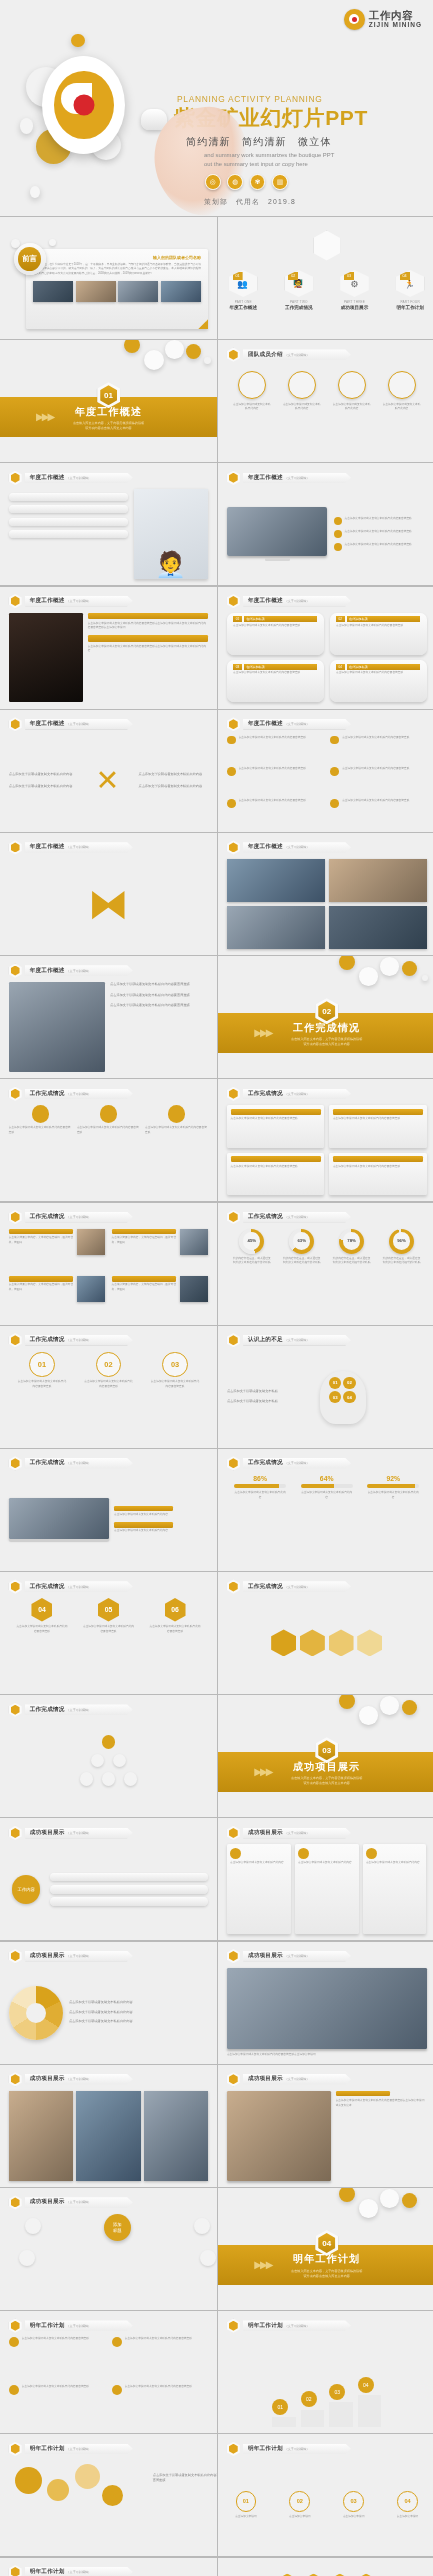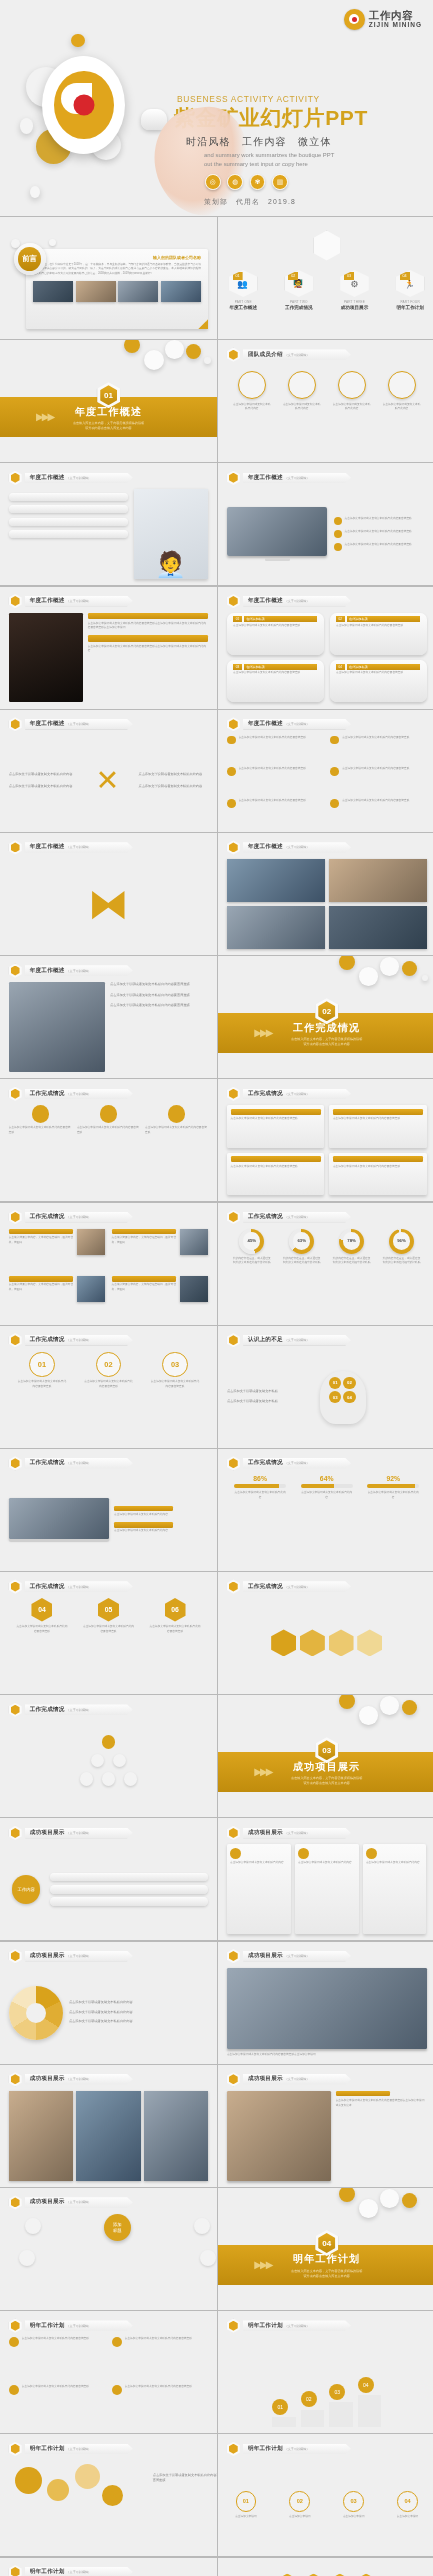--- a/index.html
+++ b/index.html
@@ -107,25 +107,25 @@
     </div>
 
     <div class="logo">
       <div class="mark"></div>
       <div class="tx">
         <b>工作内容</b>
         <i>ZIJIN MINING</i>
       </div>
     </div>
 
-    <div class="cv-kicker">BUSENESS ACTIVITY ACTIVITY</div>
+    <div class="cv-kicker">PLANNING ACTIVITY PLANNING</div>
     <div class="mouse"></div>
     <div class="cv-title">紫金矿业幻灯片PPT</div>
     <div class="hand"></div>
-    <div class="cv-sub">时沿风格　工作内容　微立体</div>
+    <div class="cv-sub">简约清新　简约清新　微立体</div>
     <div class="cv-en">
       <div>and summary work summarizes the boutique PPT</div>
       <div>out the summary text input or copy here</div>
     </div>
     <div class="cv-icons">
       <i>◎</i>
       <i>◍</i>
       <i>✾</i>
       <i>▥</i>
     </div>

